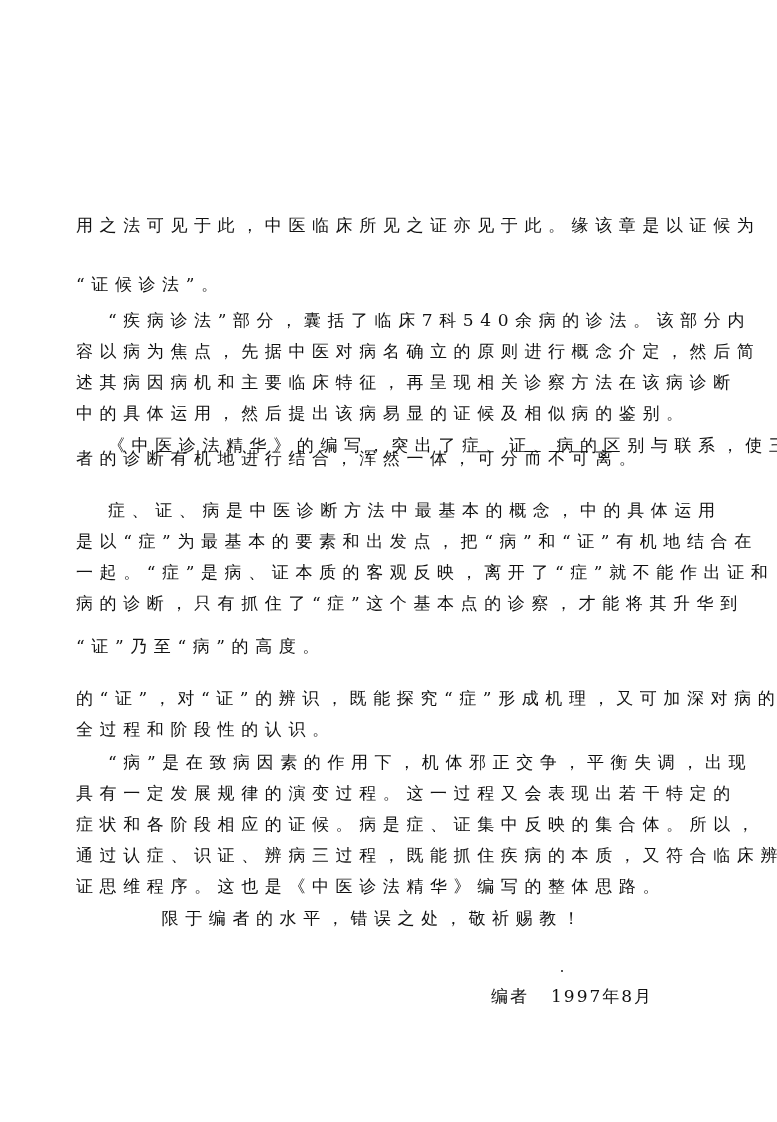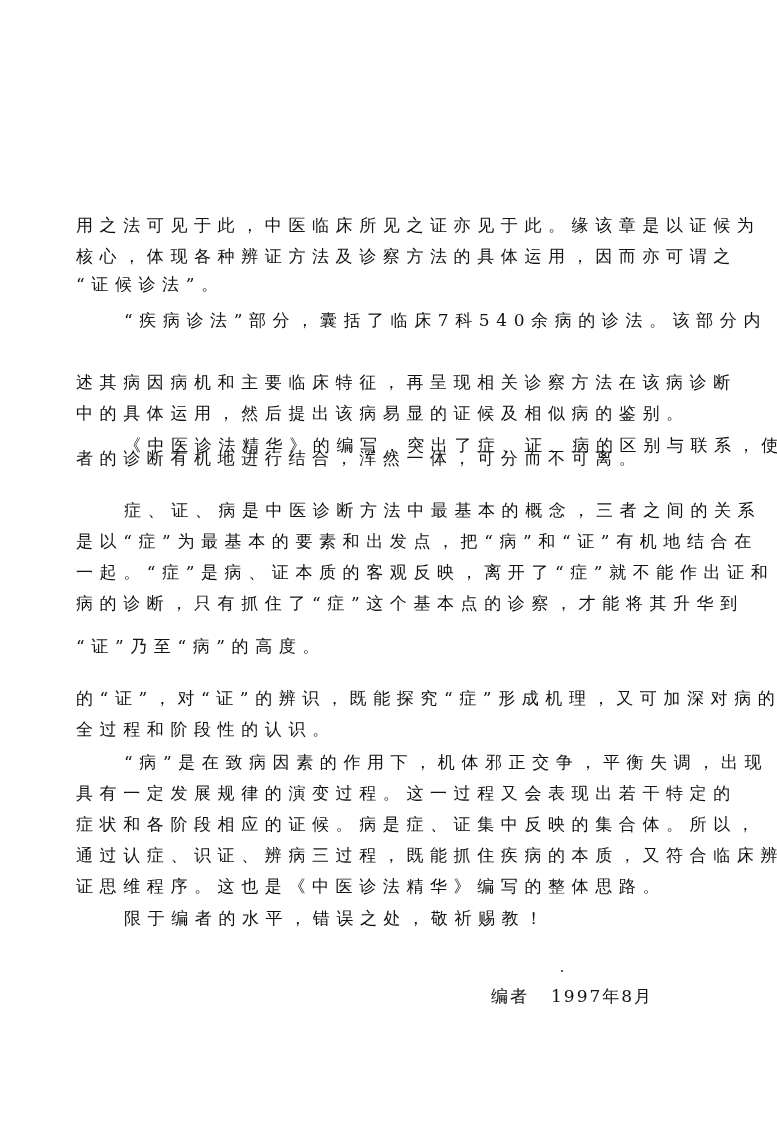--- a/index.html
+++ b/index.html
@@ -1,43 +1,43 @@
 <!DOCTYPE html>
 <html><head>
 <meta charset="utf-8">
 <style>
   html, body { margin:0; padding:0; background:#ffffff; }
   body { width:777px; height:1122px; position:relative; overflow:hidden;
          font-family: "DejaVu Serif", "Liberation Serif", serif; color:#111; }
   .page { position:absolute; left:0; top:0; width:777px; height:1122px; background:#fff; }
   .line { position:absolute; left:76px; width:580px; height:28px; line-height:28px;
           font-size:17px; letter-spacing:6.6px; white-space:nowrap; }
-  .line.indent { left:124px; width:532px; }
+  .line.indent { left:108px; width:532px;text-align:center; }
   .sig { position:absolute; left:444px; top:982px; font-size:17px; line-height:28px;
          letter-spacing:2px; white-space:nowrap;margin-left:47px; }
   .sig .gap { display:inline-block; width:22px; }
   .dot { position:absolute; left:561px; top:970px; width:2px; height:2px; background:#555; }
 </style>
 </head>
 <body>
 
 <div class="page">
 
   <div class="line" style="top:211px">用之法可见于此，中医临床所见之证亦见于此。缘该章是以证候为</div>
-  <div class="line" style="top:242px">核心，体现各种辨证方法及诊察方法的具体运用，因而亦可谓之</div>
   <div class="line" style="top:270px">“证候诊法”。</div>
 
   <div class="line indent" style="top:306px">“疾病诊法”部分，囊括了临床7科540余病的诊法。该部分内</div>
+  <div class="line" style="top:337px">容以病为焦点，先据中医对病名确立的原则进行概念介定，然后简</div>
   <div class="line" style="top:368px">述其病因病机和主要临床特征，再呈现相关诊察方法在该病诊断</div>
   <div class="line" style="top:399px">中的具体运用，然后提出该病易显的证候及相似病的鉴别。</div>
 
   <div class="line indent" style="top:431px">《中医诊法精华》的编写，突出了症、证、病的区别与联系，使三</div>
   <div class="line" style="top:444px">者的诊断有机地进行结合，浑然一体，可分而不可离。</div>
 
-  <div class="line indent" style="top:496px">症、证、病是中医诊断方法中最基本的概念，三者之间的关系</div>
+  <div class="line indent" style="top:496px">症、证、病是中医诊断方法中最基本的概念，中的具体运用</div>
   <div class="line" style="top:558px">一起。“症”是病、证本质的客观反映，离开了“症”就不能作出证和</div>
   <div class="line" style="top:527px">是以“症”为最基本的要素和出发点，把“病”和“证”有机地结合在</div>
   <div class="line" style="top:589px">病的诊断，只有抓住了“症”这个基本点的诊察，才能将其升华到</div>
   <div class="line" style="top:632px">“证”乃至“病”的高度。</div>
 
   <div class="line" style="top:684px">的“证”，对“证”的辨识，既能探究“症”形成机理，又可加深对病的</div>
   <div class="line" style="top:715px">全过程和阶段性的认识。</div>
 
   <div class="line indent" style="top:748px">“病”是在致病因素的作用下，机体邪正交争，平衡失调，出现</div>
   <div class="line" style="top:779px">具有一定发展规律的演变过程。这一过程又会表现出若干特定的</div>

